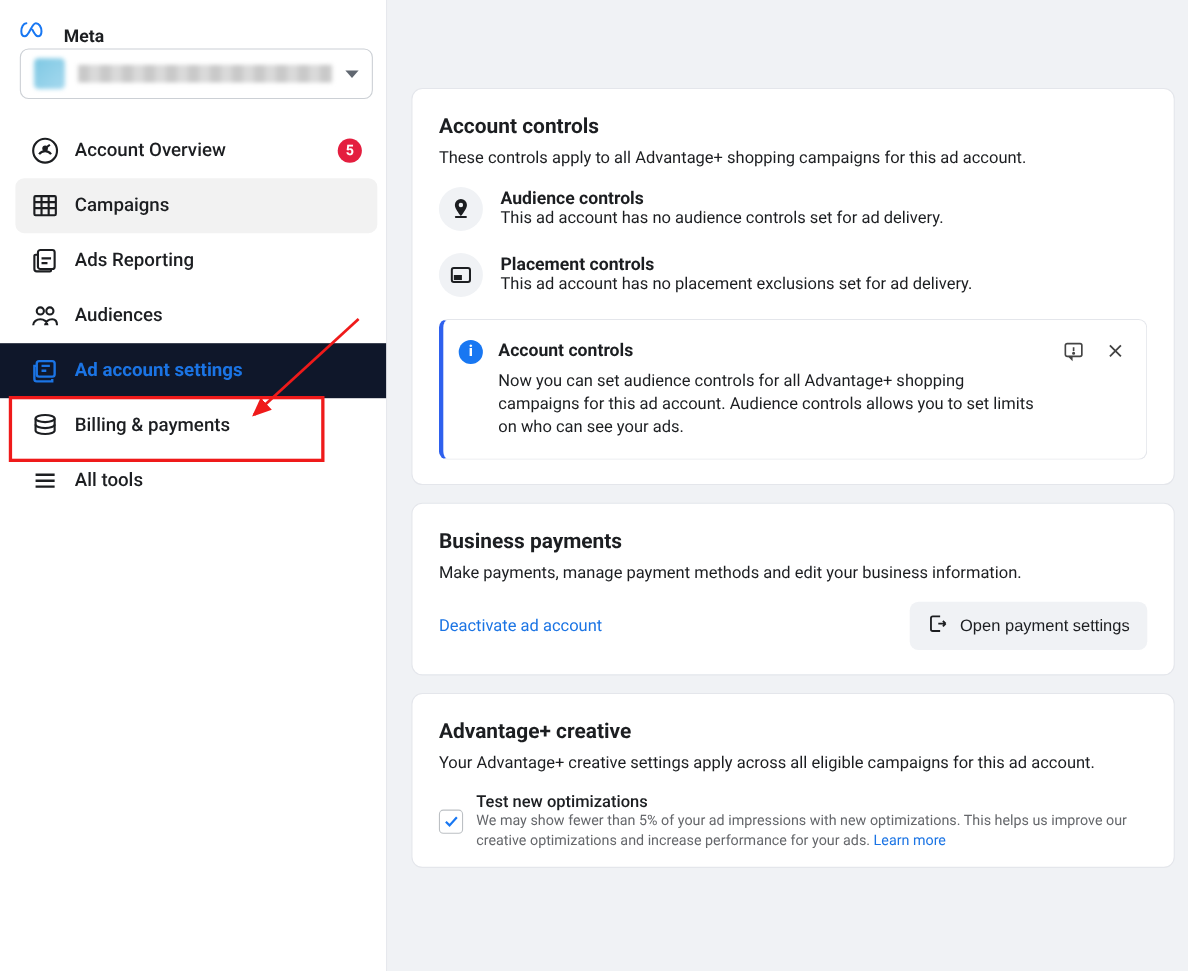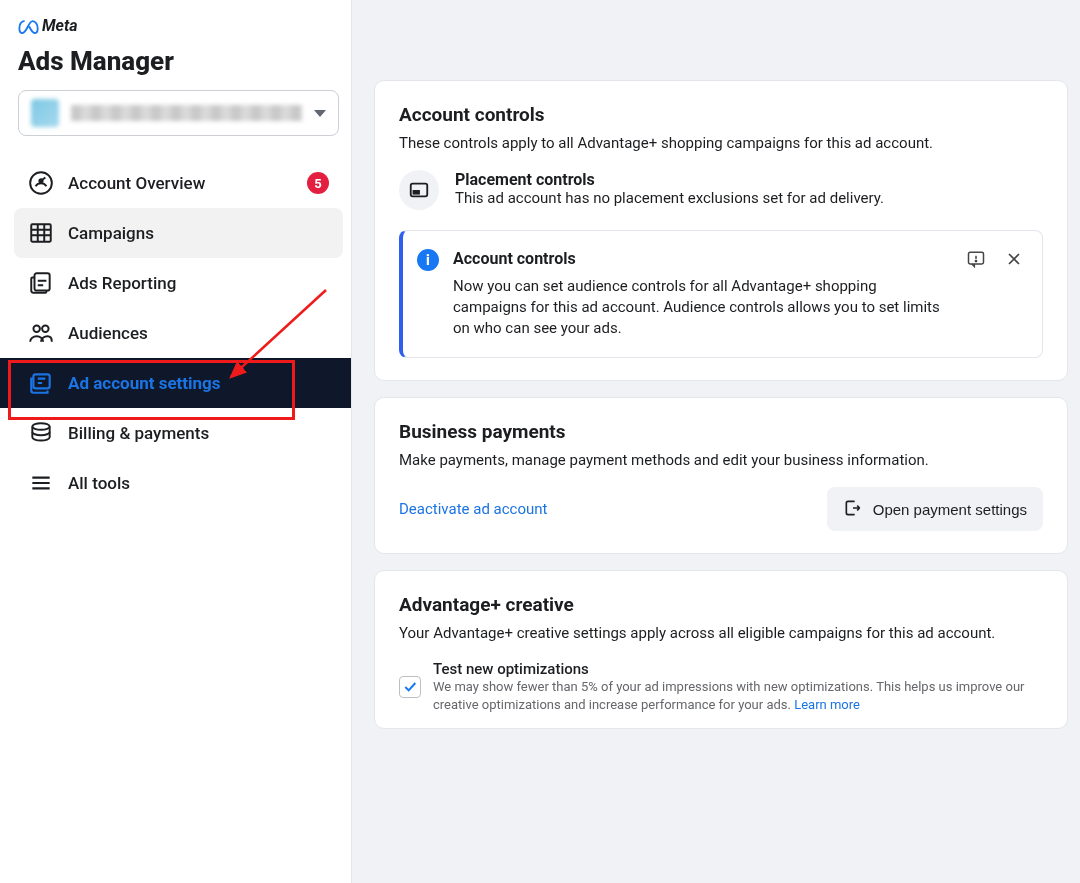--- a/index.html
+++ b/index.html
@@ -26,21 +26,21 @@
   }
   
   .sidebar{
     width:352px;
     flex:none;
     background:var(--card);
     padding:12px 8px 0 14px;
     border-right:1px solid var(--line);
     position:relative;
   }
-  .brand{display:flex;align-items:flex-start;gap:2px;margin:4px 6px 2px 4px;font-style:italic;}
+  .brand{display:flex;align-items:flex-end;gap:18px;margin:4px 6px 2px 4px;}
   .brand svg{width:22px;height:22px;}
   .brand-name{font-weight:700;font-size:16px;color:var(--text);}
   .app-title{font-size:26px;font-weight:800;margin:4px 4px 14px 4px;}
   .account-picker{
     border:1px solid #ccd0d5;
     border-radius:8px;
     height:46px;
     display:flex;align-items:center;gap:12px;
     padding:0 12px;
     margin:0 4px 22px 4px;
@@ -132,21 +132,20 @@
 
 <aside class="sidebar">
   <div class="brand">
     <span class="icon">
       <svg viewBox="0 0 48 32" fill="none">
           <path d="M13 3C7 3 3 11 3 19c0 6 3 10 7 10 4 0 7-5 11-13 4-8 7-13 11-13 6 0 11 8 11 16 0 6-3 10-7 10-4 0-7-5-11-13" stroke="#1877f2" stroke-width="4" stroke-linecap="round" stroke-linejoin="round"></path>
         </svg>
     </span>
     <span class="brand-name">Meta</span>
   </div>
-  <div class="app-title">Ads Manager</div>
 
   <div class="account-picker">
     <div class="account-avatar"></div>
     <div class="account-name"></div>
     <div class="account-caret"></div>
   </div>
 
   <nav class="nav">
     <div class="nav-item">
       <span class="icon">
@@ -229,20 +228,32 @@
     <path d="M110 5 L15 92" stroke="#ef1a1a" stroke-width="2.5" fill="none" marker-end="url(#ah)"></path>
   </svg>
 </aside>
 
 <main class="main">
 
   <section class="card">
     <h2>Account controls</h2>
     <p class="sub">These controls apply to all Advantage+ shopping campaigns for this ad account.</p>
 
+    <div class="row">
+      <div class="badge-icon">
+        <svg viewBox="0 0 24 24" fill="currentColor">
+            <path d="M12 2a6 6 0 0 0-6 6c0 4 6 11 6 11s6-7 6-11a6 6 0 0 0-6-6zm0 8.2A2.2 2.2 0 1 1 12 5.8a2.2 2.2 0 0 1 0 4.4z"></path>
+            <rect x="6" y="19" width="12" height="2" rx="1"></rect>
+          </svg>
+      </div>
+      <div class="rt">
+        <div class="rtitle">Audience controls</div>
+        <div class="rdesc">This ad account has no audience controls set for ad delivery.</div>
+      </div>
+    </div>
 
     <div class="row">
       <div class="badge-icon">
         <svg viewBox="0 0 24 24" fill="none" stroke="currentColor" stroke-width="2">
             <rect x="3" y="5" width="18" height="14" rx="2"></rect>
             <rect x="6" y="13" width="6" height="3" fill="currentColor"></rect>
           </svg>
       </div>
       <div class="rt">
         <div class="rtitle">Placement controls</div>

